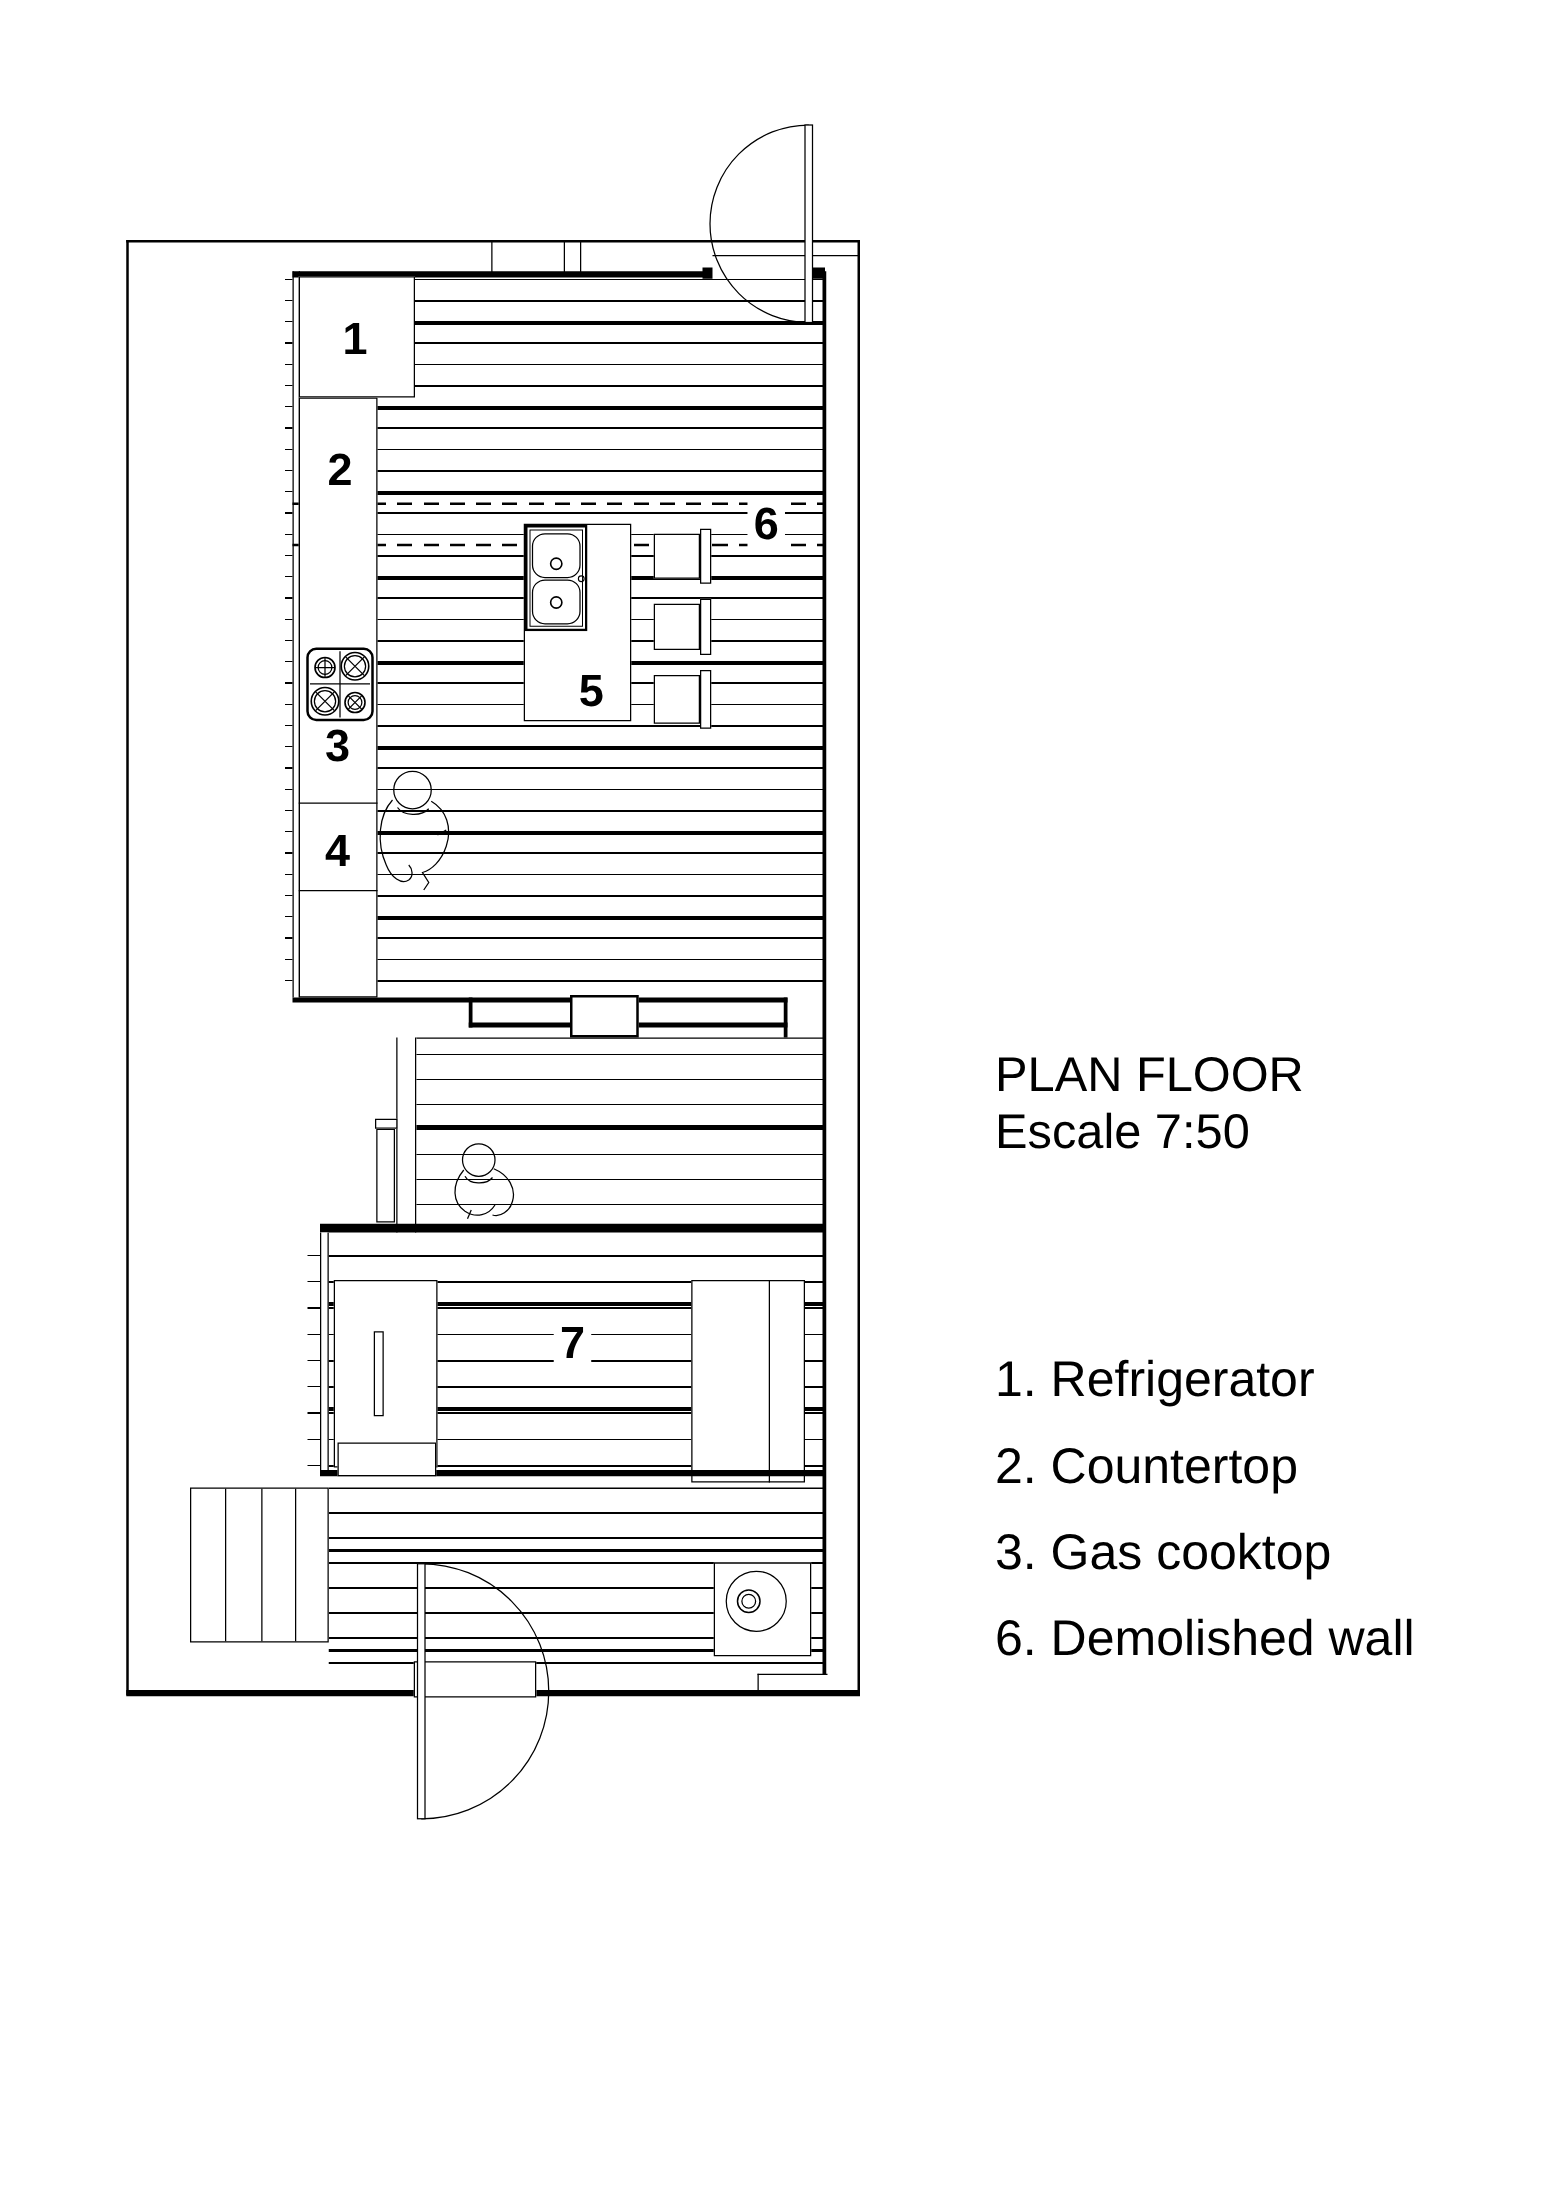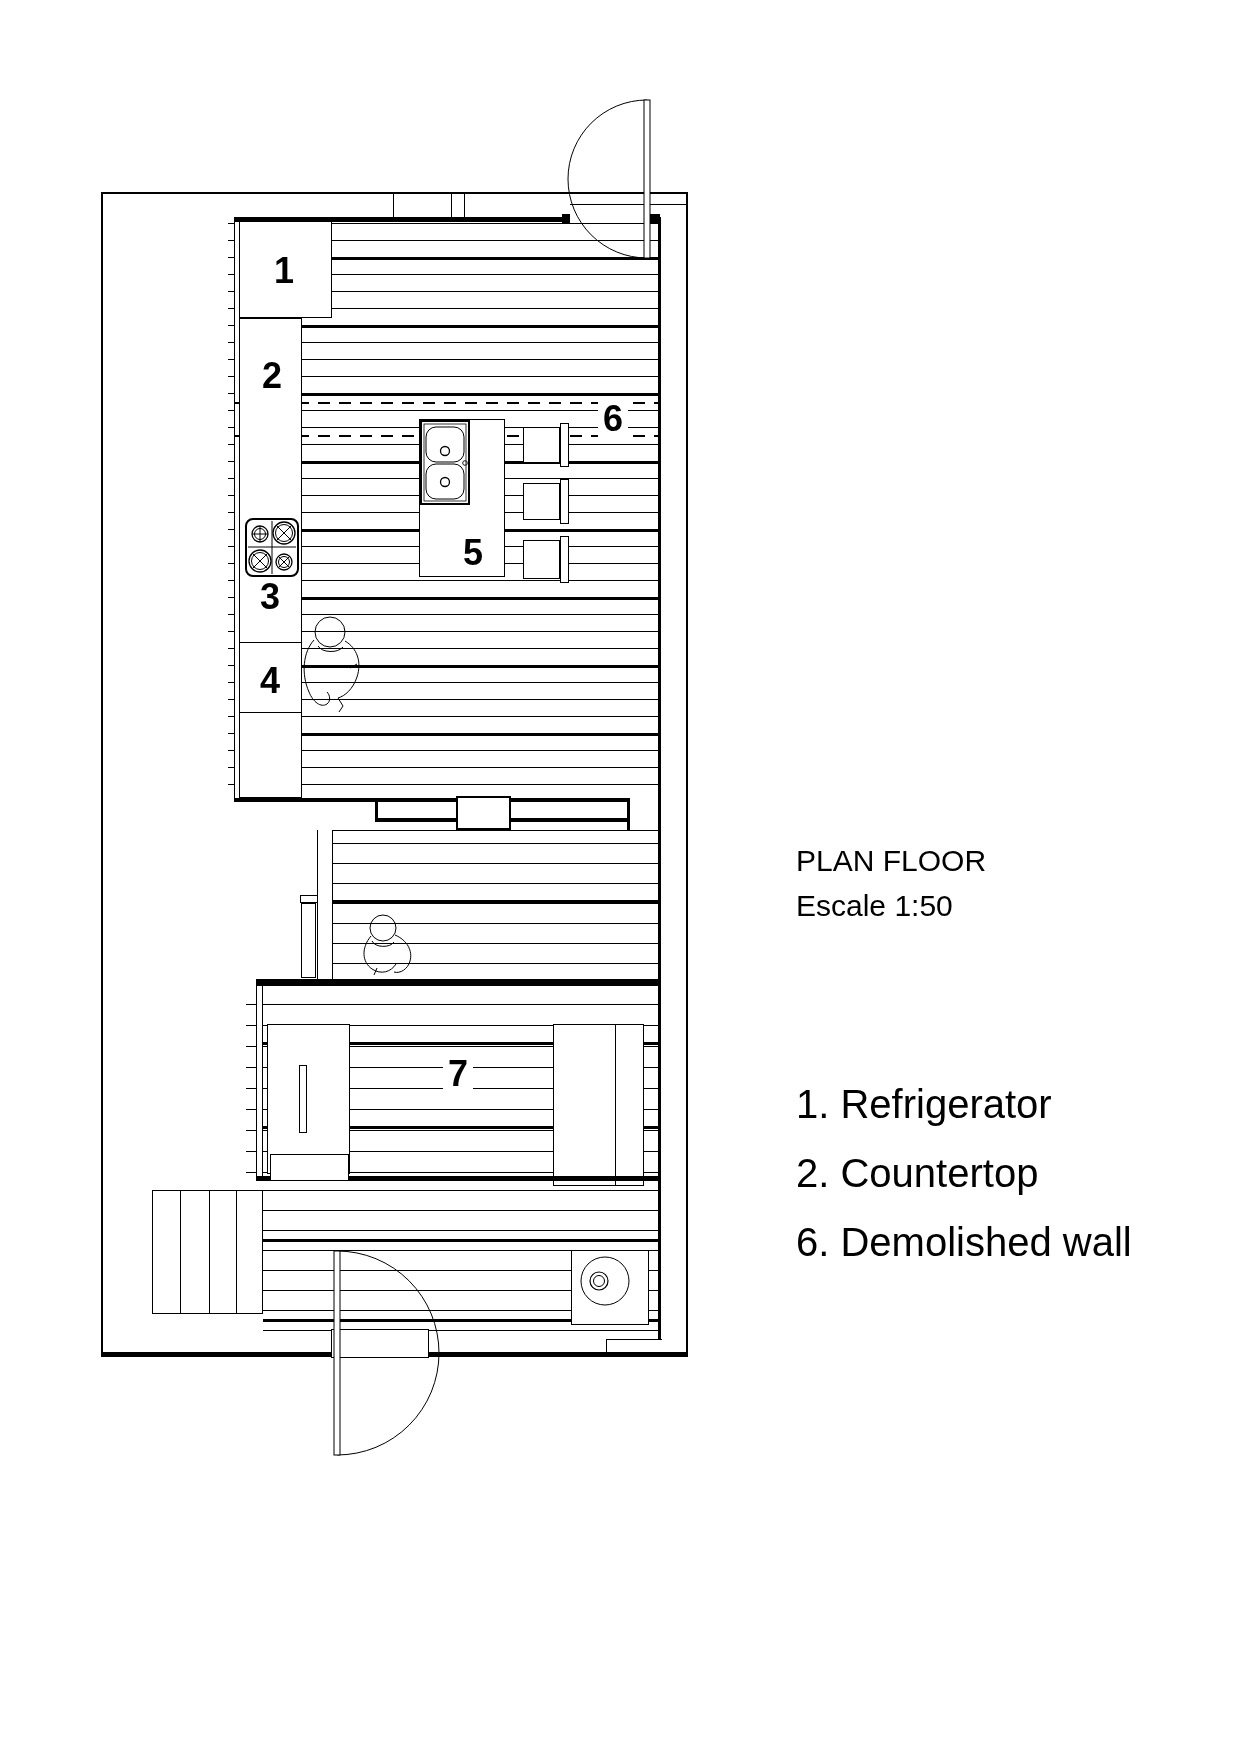--- a/index.html
+++ b/index.html
@@ -24,21 +24,21 @@
       repeating-linear-gradient(to bottom, transparent 0 49px, #000 49px 52px, transparent 52px 80px),
       repeating-linear-gradient(to bottom, #000 0 1.3px, transparent 1.3px 20px);}
   .dash{position:absolute;height:2px;
       background-image:repeating-linear-gradient(to right,#000 0 12px,transparent 12px 21px);}
   .ticks{position:absolute;
       background-image:repeating-linear-gradient(to bottom,#000 0 1px,transparent 1px 17px);}
   .ticks.lv{background-image:repeating-linear-gradient(to bottom,#000 0 1px,transparent 1px 21px);}
   .wall2{position:absolute;background:#fff;border-left:1px solid #000;border-right:1px solid #000;box-sizing:border-box;}
   .lbl{position:absolute;font-size:36px;font-weight:700;line-height:1;background:#fff;
        padding:1px 5px;transform:translate(-50%,-50%);}
-  .titleblock{position:absolute;left:796px;top:838px;font-size:30px;line-height:45px;font-weight:400;}
+  .titleblock{position:absolute;left:796px;top:838px;font-size:39px;line-height:45px;font-weight:400;}
   .legend{position:absolute;left:796px;top:1058px;font-size:40px;line-height:45px;font-weight:400;}
   .legend div{white-space:nowrap;margin-top:24px;}
   svg.overlay{position:absolute;left:0;top:0;pointer-events:none;}
 </style>
 </head>
 <body>
 
 <div class="sheet">
 
   <div class="abs" style="left:0;top:0;width:790px;height:1754px;">
@@ -180,22 +180,23 @@
     <div class="lbl" style="left:272px;top:376px;">2</div>
     <div class="lbl" style="left:270px;top:597px;">3</div>
     <div class="lbl" style="left:270px;top:681px;">4</div>
     <div class="lbl" style="left:473px;top:553px;">5</div>
     <div class="lbl" style="left:613px;top:419px;">6</div>
     <div class="lbl" style="left:458px;top:1074px;">7</div>
   </div>
 
   <div class="titleblock">
     <div>PLAN FLOOR</div>
-    <div>Escale 1:50</div>
+    <div>Escale 7:50</div>
   </div>
 
   <div class="legend">
     <div>1. Refrigerator</div>
     <div>2. Countertop</div>
+    <div>3. Gas cooktop</div>
     <div>6. Demolished wall</div>
   </div>
 
 </div>
 
 </body></html>

